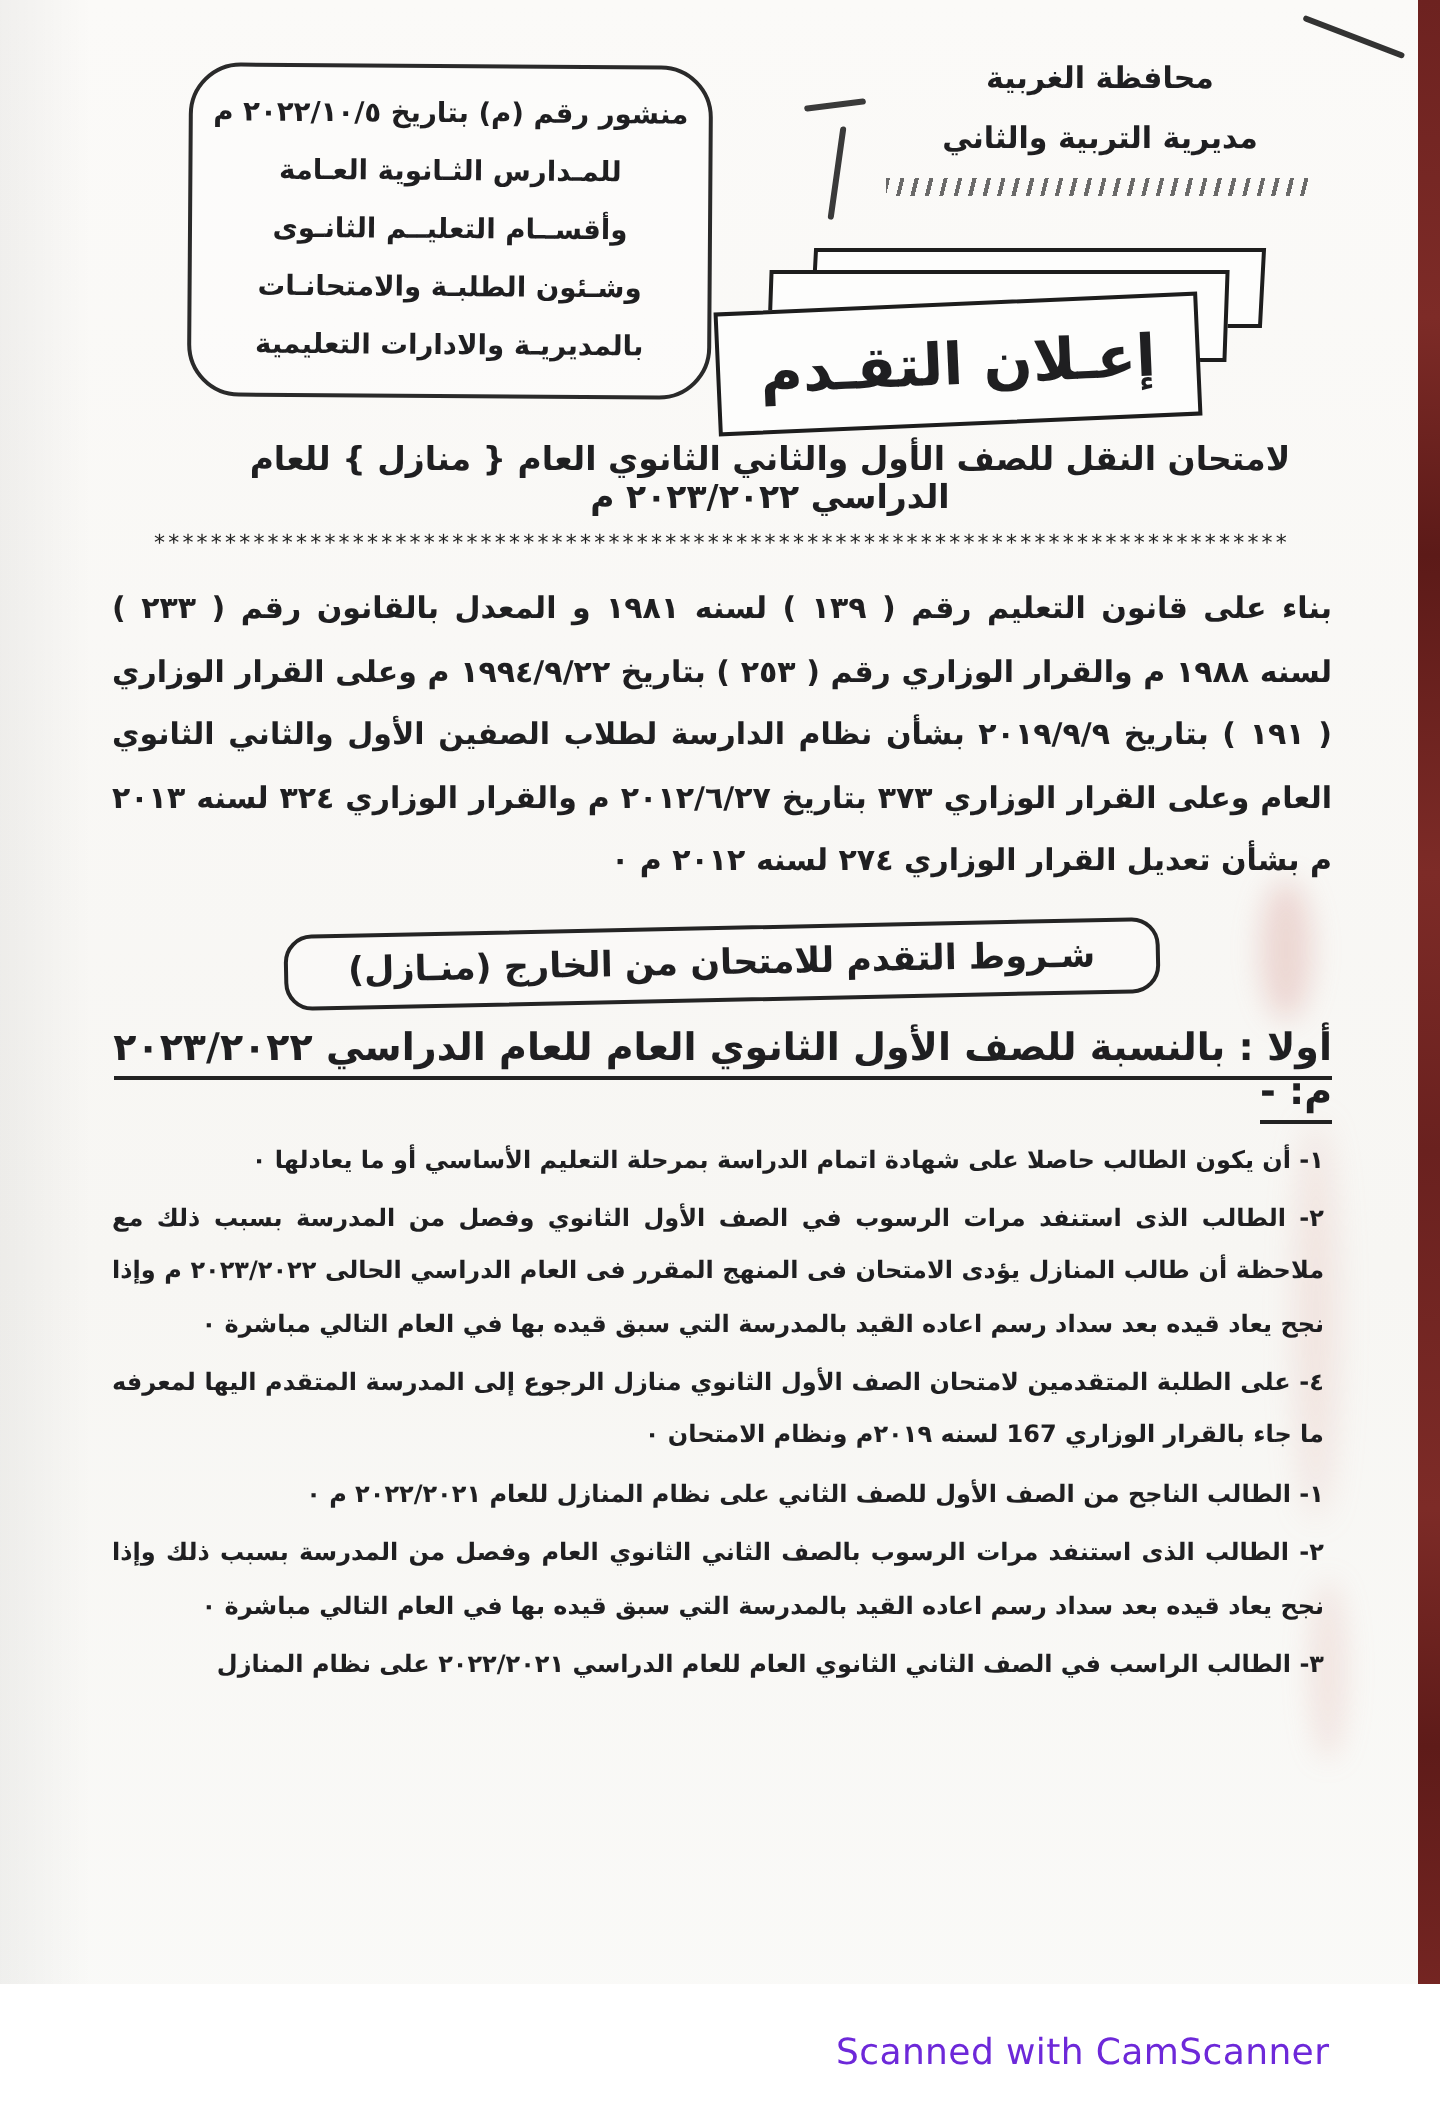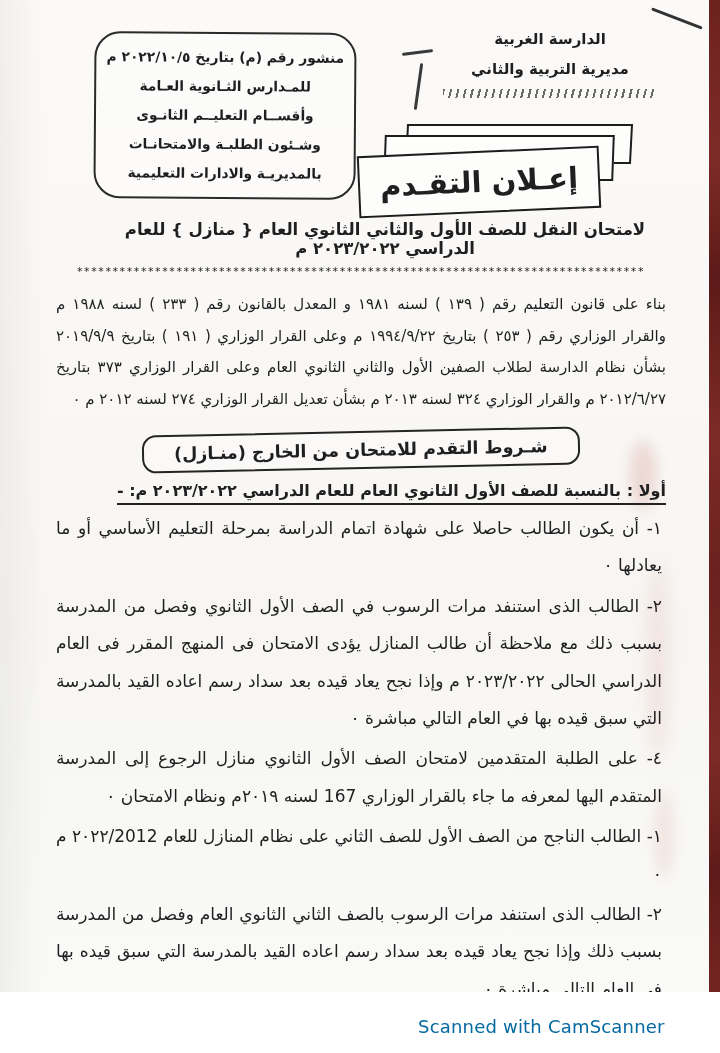--- a/index.html
+++ b/index.html
@@ -9,21 +9,21 @@
     font-family:"DejaVu Sans",sans-serif;direction:rtl;color:#1f1f21;overflow:hidden;
   }
   .page::before{content:"";position:absolute;inset:0;pointer-events:none;
     background:linear-gradient(90deg,rgba(0,0,0,.045),rgba(0,0,0,0) 46px);}
   
   .scan-band{position:absolute;top:0;right:0;width:11px;height:992px;
     background:linear-gradient(180deg,#6d2220 0%,#7d2b27 16%,#5c1a18 28%,#7d2b27 44%,
       #6a211f 58%,#7d2b27 76%,#5e1b19 88%,#742522 100%);}
   
   .footer-strip{position:absolute;left:0;bottom:0;width:720px;height:61px;background:#ffffff;}
-  .scanner-label{position:absolute;left:418px;top:24px;font-size:18px;color:#0369a1;
+  .scanner-label{position:absolute;left:418px;top:24px;font-size:18px;color:#6d28d9;
     direction:ltr;letter-spacing:.2px;}
   
   .circular-box{position:absolute;top:32px;left:94px;width:238px;border:2.5px solid #2a2a2a;
     border-radius:26px;padding:9px 10px;text-align:center;font-weight:bold;font-size:13.8px;
     line-height:2.1;background:rgba(255,255,255,.35);transform:rotate(.4deg);}
   .header-right{position:absolute;top:24px;left:416px;width:268px;text-align:center;
     font-weight:bold;font-size:15px;line-height:2.0;}
   .squiggle{width:214px;height:9px;margin:5px auto 0;opacity:.75;
     background:repeating-linear-gradient(104deg,#3a3a3a 0 2px,transparent 2px 7px);}
   .pen-stroke{position:absolute;top:17px;left:650px;width:54px;height:2.5px;background:#333;
@@ -38,28 +38,28 @@
   .paper-back{left:50px;top:0;width:222px;height:36px;transform:skewX(-3deg);}
   .paper-mid{left:28px;top:11px;width:226px;height:42px;transform:skewX(-2deg);}
   .paper-front{left:2px;top:27px;width:238px;height:58px;transform:rotate(-2.5deg);
     display:flex;align-items:center;justify-content:center;}
   .banner-title{font-size:29px;font-weight:bold;letter-spacing:1px;white-space:nowrap;}
   
   .content{position:absolute;top:220px;left:0;right:0;padding:0 54px 0 56px;}
   .subtitle{text-align:center;font-size:16.5px;font-weight:bold;letter-spacing:.2px;margin-left:48px;}
   .separator{direction:ltr;text-align:center;font-size:11px;letter-spacing:1.6px;
     white-space:nowrap;overflow:hidden;line-height:1;margin:8px 0 12px;color:#222;}
-  .intro{font-size:15px;font-weight:normal;line-height:2.1;text-align:justify;margin:0;}
+  .intro{font-size:15px;font-weight:bold;line-height:2.1;text-align:justify;margin:0;}
   .conditions-box{margin:16px auto 12px;width:fit-content;max-width:460px;
     border:2.5px solid #242424;border-radius:14px;padding:7px 30px;font-size:17.5px;
     font-weight:bold;text-align:center;transform:rotate(-1.2deg);background:rgba(255,255,255,.3);}
-  .sec-heading{font-size:16px;font-weight:bold;margin:12px 0 10px;}
+  .sec-heading{font-size:19px;font-weight:bold;margin:12px 0 10px;}
   .sec-heading span{border-bottom:2.2px solid #222;padding-bottom:3px;}
   .list{margin:0;}
-  .list-item{font-size:17px;font-weight:normal;line-height:2.2;text-align:justify;
+  .list-item{font-size:12px;font-weight:bold;line-height:2.2;text-align:justify;
     margin:0 0 3px;padding-right:4px;}
   
   .smudge{position:absolute;pointer-events:none;border-radius:50%;}
   .smudge-1{top:440px;left:630px;width:26px;height:70px;background:rgba(205,125,115,.26);filter:blur(7px);}
   .smudge-2{top:560px;left:648px;width:20px;height:200px;background:rgba(215,150,140,.20);filter:blur(8px);}
   .smudge-3{top:790px;left:655px;width:18px;height:90px;background:rgba(210,140,130,.18);filter:blur(7px);}
 </style>
 </head>
 <body>
 
@@ -75,21 +75,21 @@
 
   <div class="circular-box">
     <div>منشور رقم (م) بتاريخ ٢٠٢٢/١٠/٥ م</div>
     <div>للمـدارس الثـانوية العـامة</div>
     <div>وأقســام التعليــم الثانـوى</div>
     <div>وشـئون الطلبـة والامتحانـات</div>
     <div>بالمديريـة والادارات التعليمية</div>
   </div>
 
   <div class="header-right">
-    <div>الدارسة الغربية</div>
+    <div>محافظة الغربية</div>
     <div>مديرية التربية والثاني</div>
     <div class="squiggle"></div>
   </div>
 
   <div class="banner">
     <div class="paper paper-back"></div>
     <div class="paper paper-mid"></div>
     <div class="paper paper-front">
       <span class="banner-title">إعـلان التقـدم</span>
     </div>
@@ -107,21 +107,21 @@
     <div class="sec-heading">
       <span>أولا : بالنسبة للصف الأول الثانوي العام للعام الدراسي ٢٠٢٣/٢٠٢٢ م: -</span>
     </div>
     <div class="list">
       <p class="list-item">١- أن يكون الطالب حاصلا على شهادة اتمام الدراسة بمرحلة التعليم الأساسي أو ما يعادلها ٠</p>
       <p class="list-item">٢- الطالب الذى استنفد مرات الرسوب في الصف الأول الثانوي وفصل من المدرسة بسبب ذلك مع ملاحظة أن طالب المنازل يؤدى الامتحان فى المنهج المقرر فى العام الدراسي الحالى ٢٠٢٣/٢٠٢٢ م وإذا نجح يعاد قيده بعد سداد رسم اعاده القيد بالمدرسة التي سبق قيده بها في العام التالي مباشرة ٠</p>
       <p class="list-item">٤- على الطلبة المتقدمين لامتحان الصف الأول الثانوي منازل الرجوع إلى المدرسة المتقدم اليها لمعرفه ما جاء بالقرار الوزاري 167 لسنه ٢٠١٩م ونظام الامتحان ٠</p>
     </div>
 
     <div class="list">
-      <p class="list-item">١- الطالب الناجح من الصف الأول للصف الثاني على نظام المنازل للعام ٢٠٢٢/2012 م ٠</p>
+      <p class="list-item">١- الطالب الناجح من الصف الأول للصف الثاني على نظام المنازل للعام ٢٠٢٢/٢٠٢١ م ٠</p>
       <p class="list-item">٢- الطالب الذى استنفد مرات الرسوب بالصف الثاني الثانوي العام وفصل من المدرسة بسبب ذلك وإذا نجح يعاد قيده بعد سداد رسم اعاده القيد بالمدرسة التي سبق قيده بها في العام التالي مباشرة ٠</p>
       <p class="list-item">٣- الطالب الراسب في الصف الثاني الثانوي العام للعام الدراسي ٢٠٢٢/٢٠٢١ على نظام المنازل</p>
     </div>
 
   </div>
 
   <div class="footer-strip">
     <div class="scanner-label">Scanned with CamScanner</div>
   </div>
 

